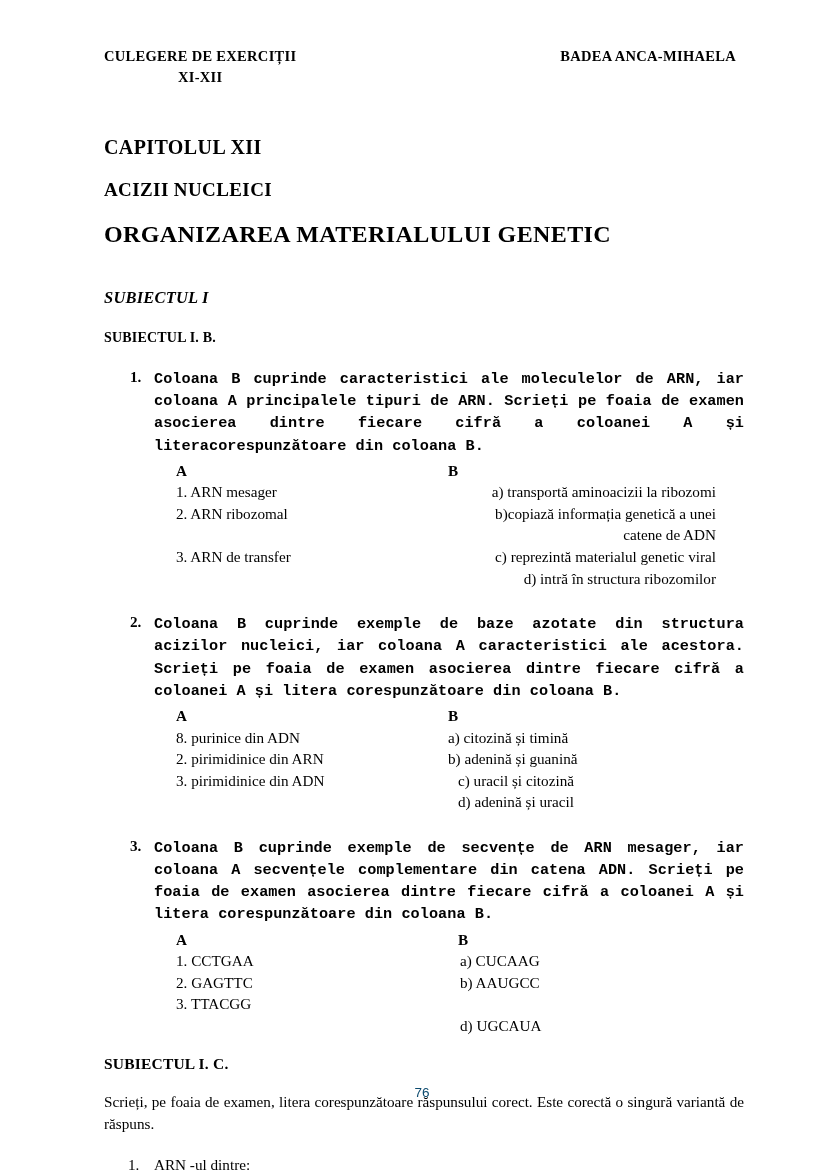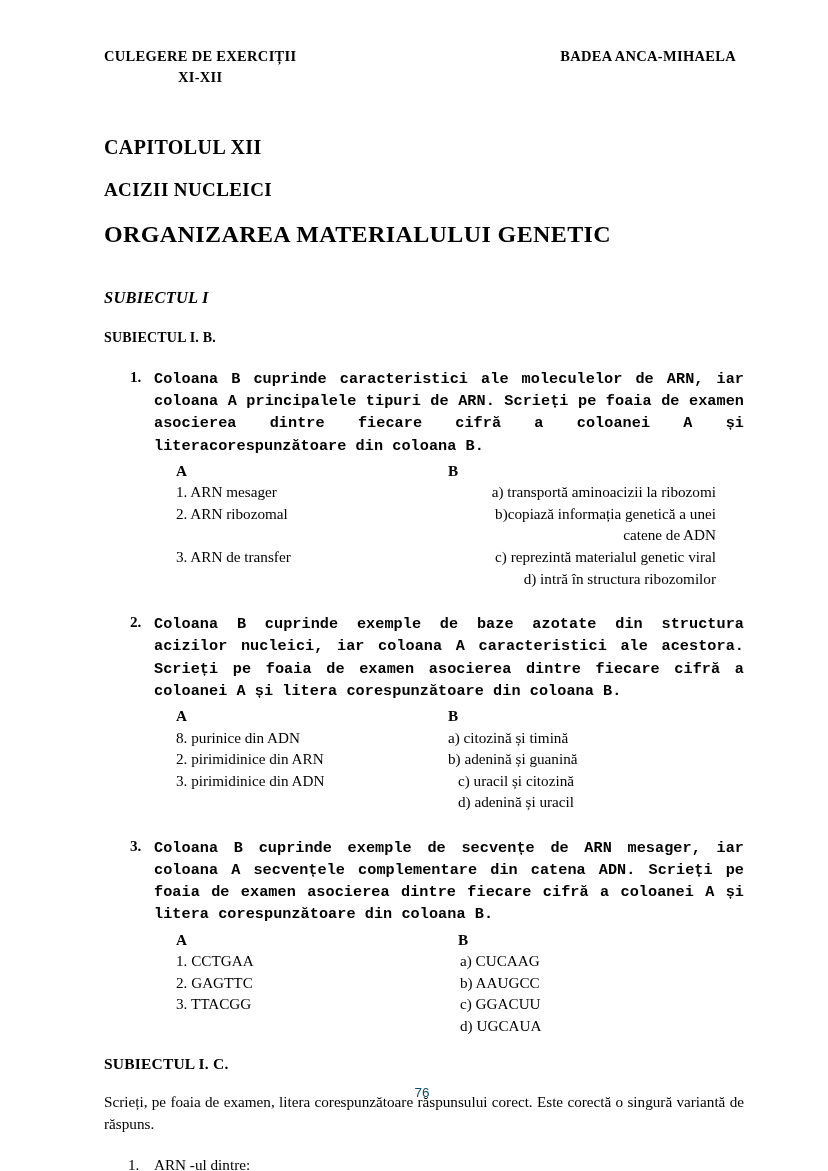--- a/index.html
+++ b/index.html
@@ -296,21 +296,20 @@
         <div class="ab-row">
           <div class="col-a">1. CCTGAA</div>
           <div class="col-b">a) CUCAAG</div>
         </div>
         <div class="ab-row">
           <div class="col-a">2. GAGTTC</div>
           <div class="col-b">b) AAUGCC</div>
         </div>
         <div class="ab-row">
           <div class="col-a">3. TTACGG</div>
-          <div class="col-b">c) GGACUU</div>
         </div>
         <div class="ab-row">
           <div class="col-a">&nbsp;</div>
           <div class="col-b">d) UGCAUA</div>
         </div>
       </div>
     </div>
 
     <div class="ic-head">SUBIECTUL I. C.</div>
     <div class="ic-intro">Scrieți, pe foaia de examen, litera corespunzătoare răspunsului corect. Este corectă o singură variantă de răspuns.</div>

